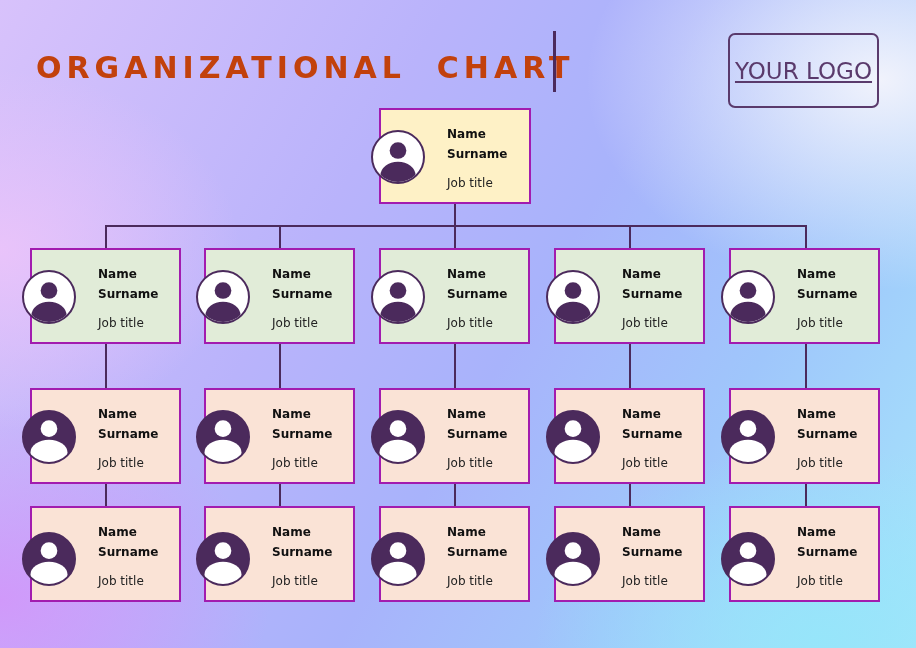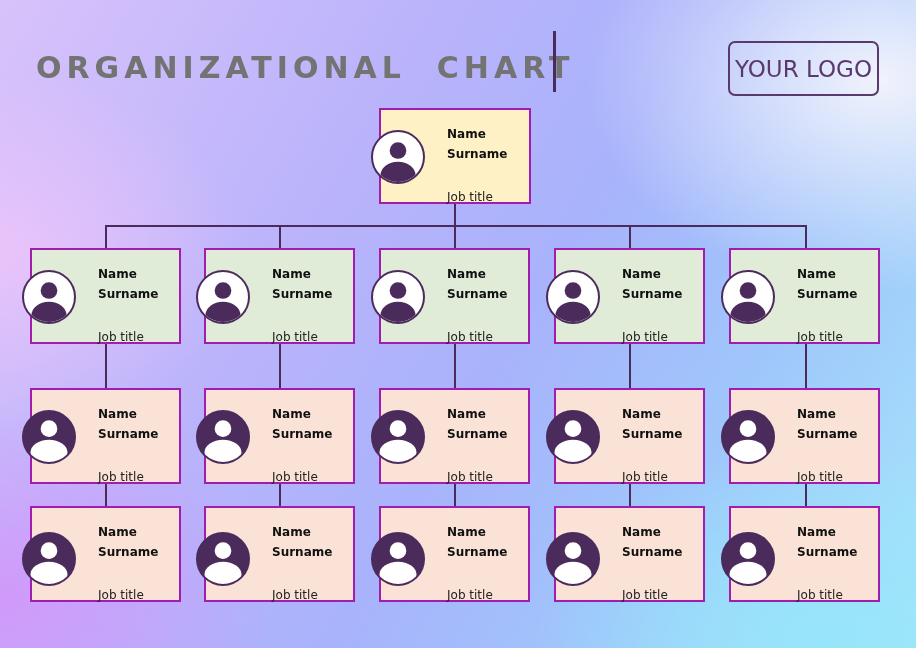--- a/index.html
+++ b/index.html
@@ -9,40 +9,40 @@
     background:
       radial-gradient(ellipse 420px 300px at 880px 80px, rgba(245,245,252,0.95), rgba(245,245,252,0) 70%),
       radial-gradient(ellipse 380px 260px at 820px 640px, rgba(150,230,250,0.95), rgba(150,230,250,0) 75%),
       radial-gradient(ellipse 360px 260px at 0px 600px, rgba(210,150,250,0.9), rgba(210,150,250,0) 75%),
       radial-gradient(ellipse 320px 240px at 0px 250px, rgba(236,196,250,0.9), rgba(236,196,250,0) 75%),
       linear-gradient(120deg, #d8c2fb 0%, #b9b3fb 35%, #a8b3fb 55%, #9fc6fb 75%, #a6e6fb 100%);
   }
   .title {
     position:absolute; left:36px; top:50px;
     font-family:"DejaVu Sans", sans-serif; font-weight:bold;
-    font-size:30px; letter-spacing:5px; color:#737373; white-space:pre;
+    font-size:30px; letter-spacing:5px; color:#c2410c; white-space:pre;
   }
   .vbar { position:absolute; left:553px; top:31px; width:3px; height:61px; background:#4b2a5c; }
   .logo {
-    position:absolute; left:728px; top:41px; width:151px; height:55px;
+    position:absolute; left:728px; top:33px; width:151px; height:75px;
     border:2px solid #5a3a6c; border-radius:7px; box-sizing:border-box;
     display:flex; align-items:center; justify-content:center;
-    font-family:"DejaVu Sans", sans-serif; font-size:23px; color:#5a3a6c;
+    font-family:"DejaVu Sans", sans-serif; font-size:23px; color:#5a3a6c;text-decoration:underline;
   }
   .line { position:absolute; background:#4b2a5c; }
   .card {
     position:absolute; box-sizing:border-box; border:2px solid #a21caf;
     width:151px; height:96px;
   }
   .card.top { background:#fef1c6; }
   .card.l1 { background:#e1ecd8; }
   .card.l2 { background:#fae3d6; }
   .card .txt { position:absolute; left:66px; top:14px; font-size:12px; color:#111; line-height:20px; }
   .card .nm { font-weight:bold; display:block; }
-  .card .jt { display:block; margin-top:23px; color:#222; }
+  .card .jt { display:block; margin-top:9px; color:#222; }
   .avatar {
     position:absolute; left:-10px; top:20px; width:54px; height:54px; border-radius:50%;
     box-sizing:border-box; overflow:hidden;
   }
   .avatar.light { background:#fff; border:2px solid #4b2a5c; }
   .avatar.dark { background:#4b2a5c; border:2px solid #4b2a5c; }
   .avatar svg { display:block; width:100%; height:100%; }
 </style>
 </head>
 <body>

